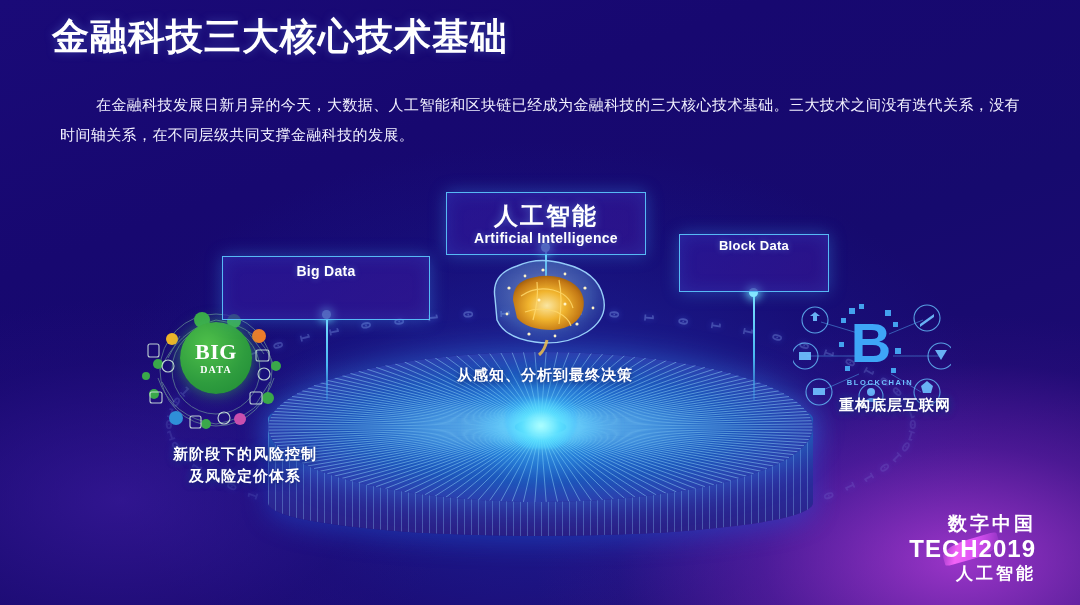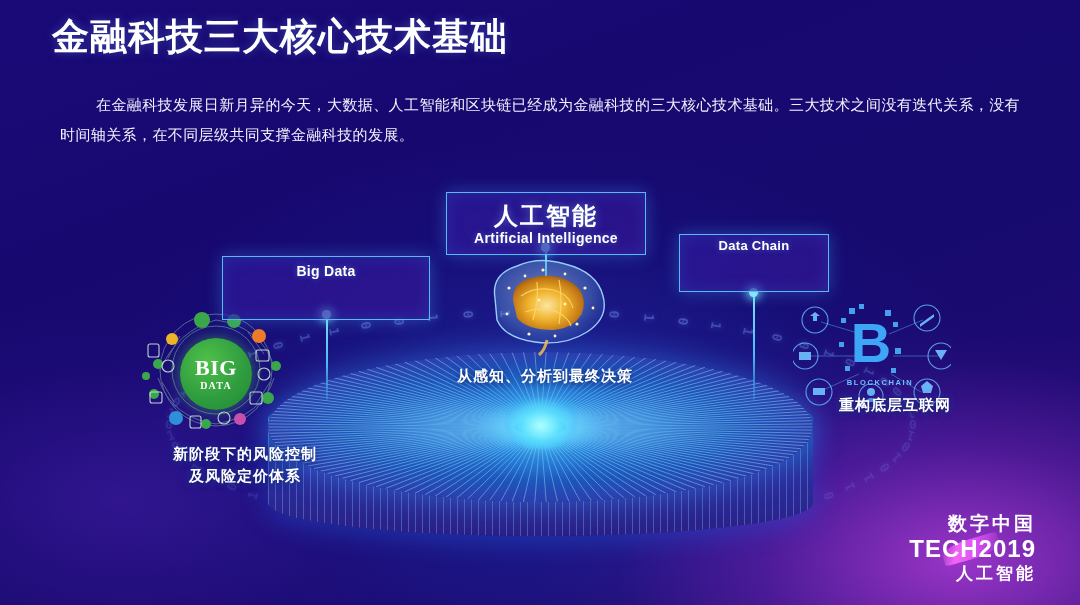--- a/index.html
+++ b/index.html
@@ -107,21 +107,21 @@
   
   .cap{
     position:absolute;color:#ffffff;font-weight:bold;font-size:15px;
     line-height:1.45;text-align:center;letter-spacing:1px;
     text-shadow:0 1px 6px rgba(10,20,90,.95),0 0 10px rgba(60,140,255,.45);
   }
 
   
   .bd-wrap{position:absolute;left:128px;top:306px;width:165px;height:125px;}
   .bd-core{
-    position:absolute;left:52px;top:32px;width:72px;height:72px;border-radius:50%;
+    position:absolute;left:52px;top:16px;width:72px;height:72px;border-radius:50%;
     background:radial-gradient(circle at 38% 32%, #4fc04a 0%, #2e9c3e 58%, #1f8a36 100%);
     box-shadow:0 0 16px rgba(70,200,90,.55);
     display:flex;flex-direction:column;align-items:center;justify-content:center;
   }
   .bd-core .b1{color:#fff;font-family:"Liberation Serif","DejaVu Serif",serif;font-weight:bold;font-size:22px;line-height:1;letter-spacing:.5px;}
   .bd-core .b2{color:#fff;font-family:"Liberation Serif","DejaVu Serif",serif;font-weight:bold;font-size:10px;line-height:1.3;letter-spacing:1.2px;}
 
   
   .bc-wrap{position:absolute;left:793px;top:300px;width:158px;height:108px;}
   .bc-txt{
@@ -500,29 +500,29 @@
   <div class="lbox" style="left:222px;top:256px;width:208px;height:64px;padding-top:6px;">
     <div class="en" style="font-size:14px;line-height:1.2;">Big Data</div>
   </div>
 
   <div class="lbox" style="left:446px;top:192px;width:200px;height:63px;padding-top:8px;">
     <div class="cn" style="font-size:24px;line-height:1.22;">人工智能</div>
     <div class="en" style="font-size:14px;line-height:1.15;">Artificial Intelligence</div>
   </div>
 
   <div class="lbox" style="left:679px;top:234px;width:150px;height:58px;padding-top:4px;">
-    <div class="en" style="font-size:13px;line-height:1.15;">Data Chain</div>
+    <div class="en" style="font-size:13px;line-height:1.15;">Block Data</div>
   </div>
 
   <div class="cap" style="left:105px;top:443px;width:280px;">
     <div>新阶段下的风险控制</div>
     <div>及风险定价体系</div>
   </div>
 
-  <div class="cap" style="left:425px;top:365px;width:240px;">
+  <div class="cap" style="left:425px;top:365px;width:240px;font-family:Liberation Serif, serif;">
     <div>从感知、分析到最终决策</div>
   </div>
 
   <div class="cap" style="left:805px;top:394px;width:180px;">
     <div>重构底层互联网</div>
   </div>
 
   <div class="logo">
     <div class="l1">数字中国</div>
     <div class="l2">

